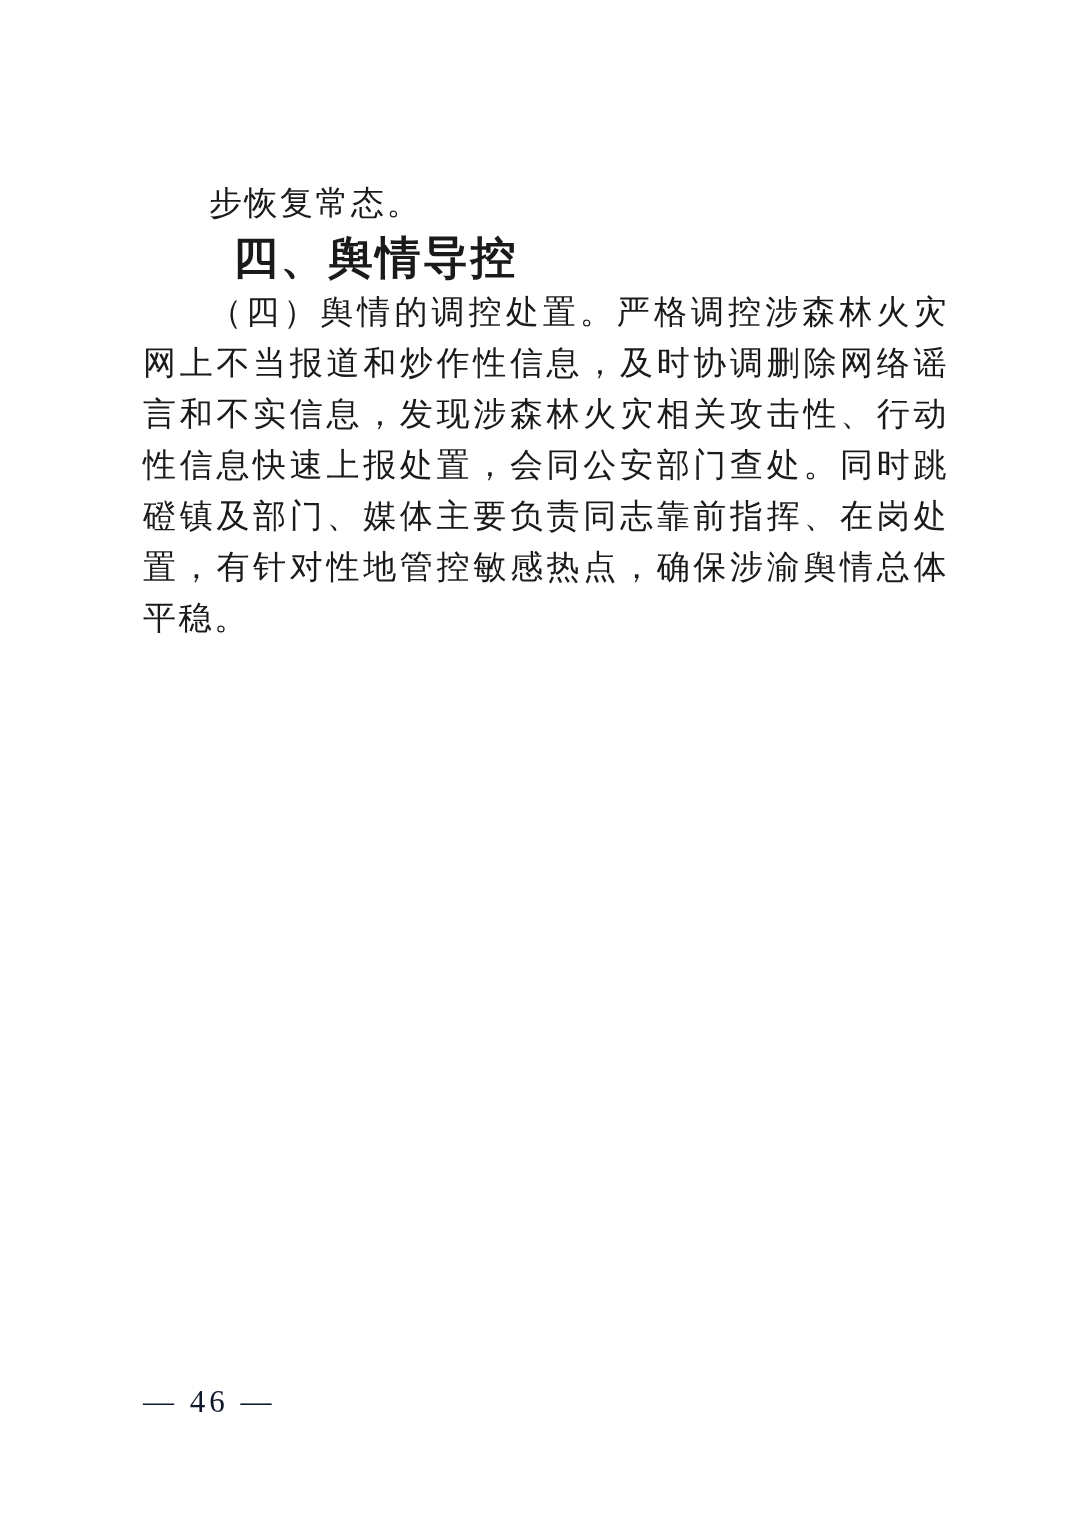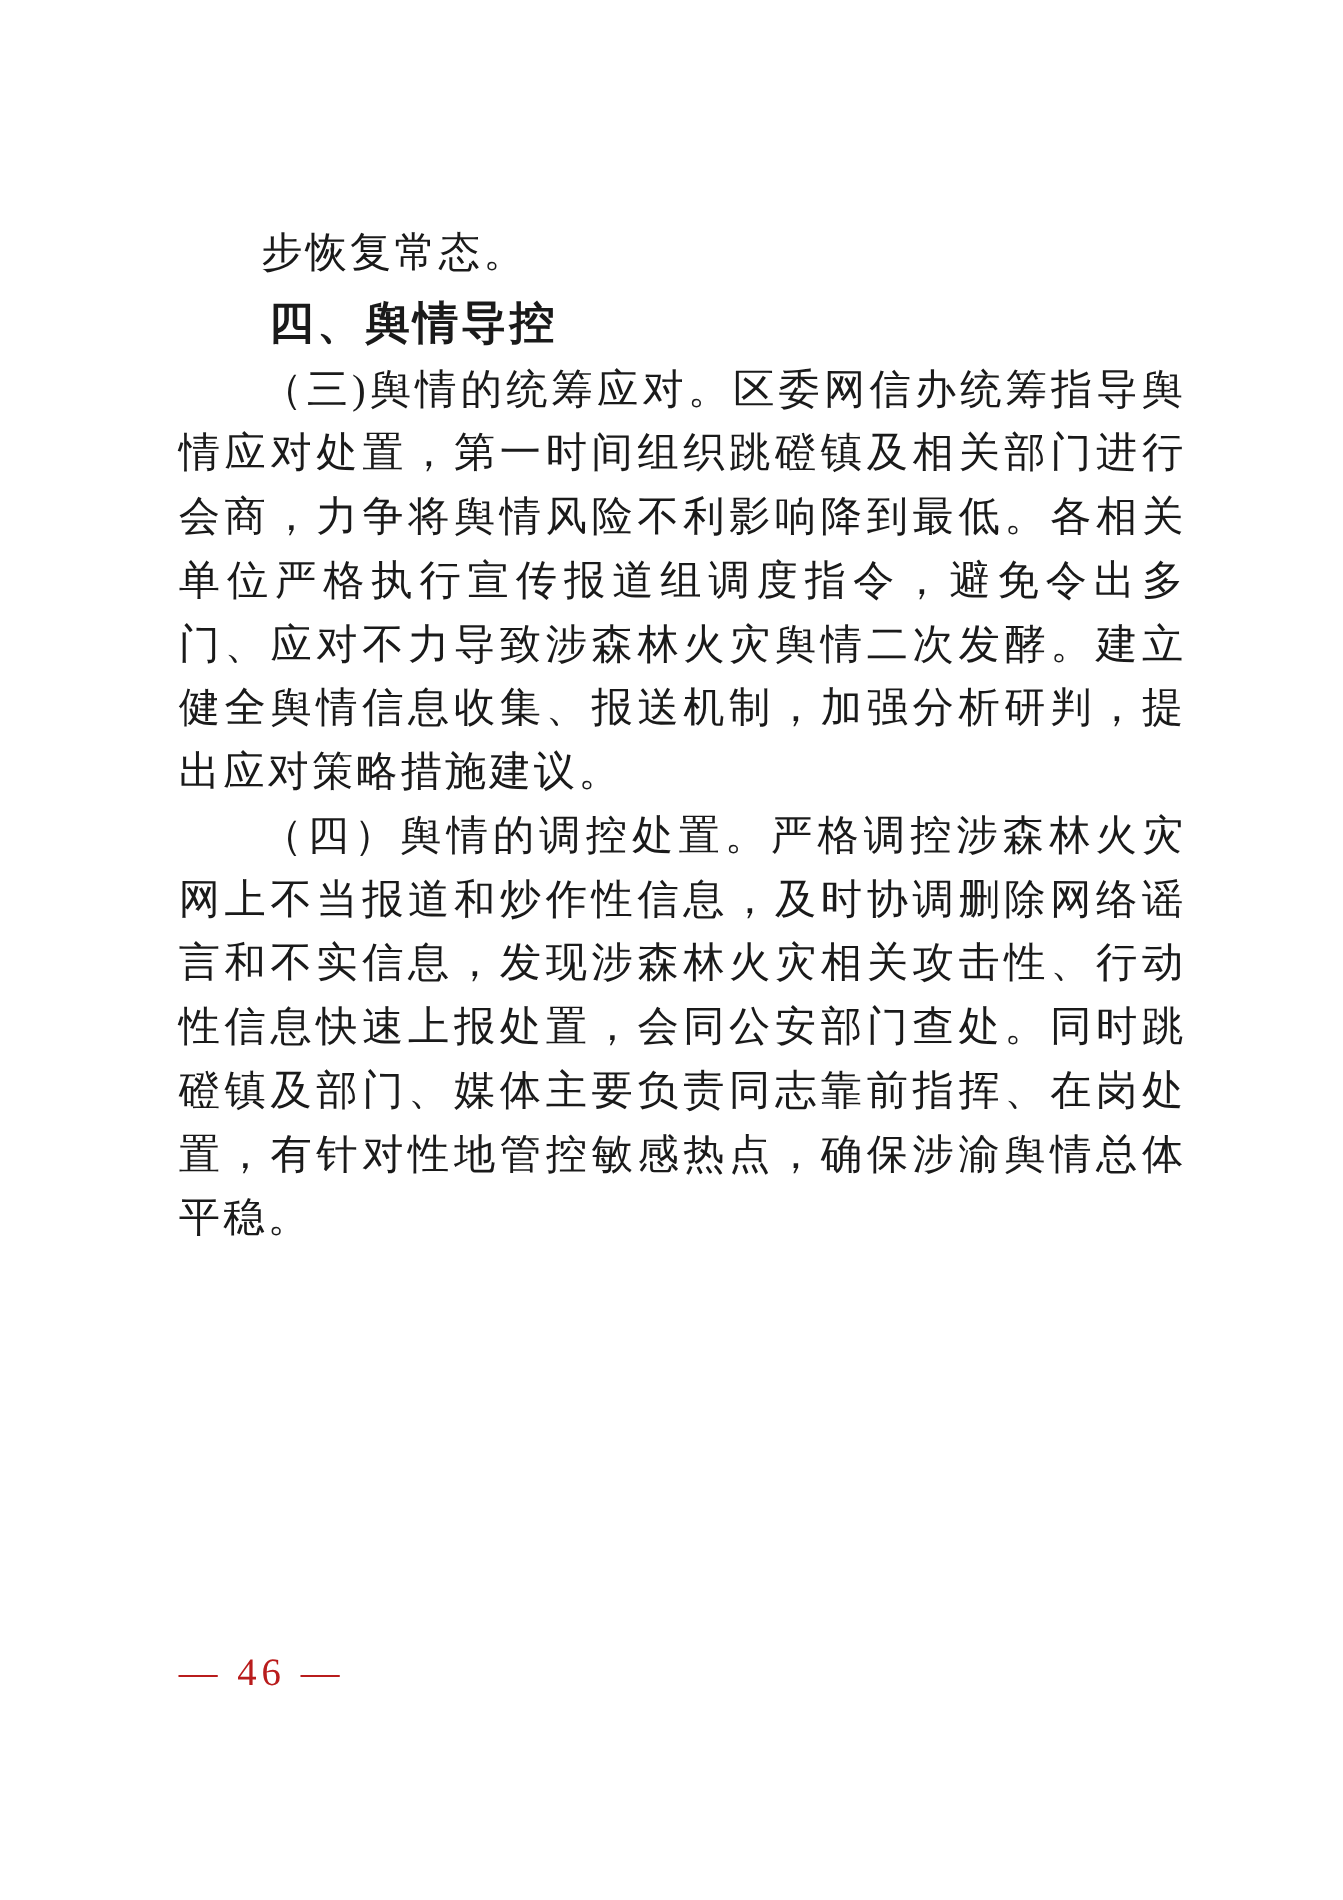--- a/index.html
+++ b/index.html
@@ -34,40 +34,39 @@
   }
   .intro-line {
     margin: 0;
     font-size: 33px;
     line-height: 51px;
     letter-spacing: 2.5px;
     text-indent: 0;
   }
   .section-heading {
     margin: 0;
-    font-size: 36px;
+    font-size: 45px;
     line-height: 58px;
     letter-spacing: 2.5px;
     text-indent: 2em;
     font-weight: bold;
     font-family: "Liberation Sans", "DejaVu Sans", sans-serif;
   }
   .page-footer {
     position: absolute;
     left: 143px;
-    top: 1320px;
+    top: 1384px;
     font-size: 31px;
     letter-spacing: 4px;
-    color: #b91c1c;
+    color: #0f172a;
   }
 </style>
 </head>
 <body>
 
 <div class="page">
   <div class="content body-text">
     <p class="intro-line">步恢复常态。</p>
     <h2 class="section-heading">四、舆情导控</h2>
-    <p>（三)舆情的统筹应对。区委网信办统筹指导舆情应对处置，第一时间组织跳磴镇及相关部门进行会商，力争将舆情风险不利影响降到最低。各相关单位严格执行宣传报道组调度指令，避免令出多门、应对不力导致涉森林火灾舆情二次发酵。建立健全舆情信息收集、报送机制，加强分析研判，提出应对策略措施建议。</p>
     <p>（四）舆情的调控处置。严格调控涉森林火灾网上不当报道和炒作性信息，及时协调删除网络谣言和不实信息，发现涉森林火灾相关攻击性、行动性信息快速上报处置，会同公安部门查处。同时跳磴镇及部门、媒体主要负责同志靠前指挥、在岗处置，有针对性地管控敏感热点，确保涉渝舆情总体平稳。</p>
   </div>
   <div class="page-footer">— 46 —</div>
 </div>
 
 </body></html>

